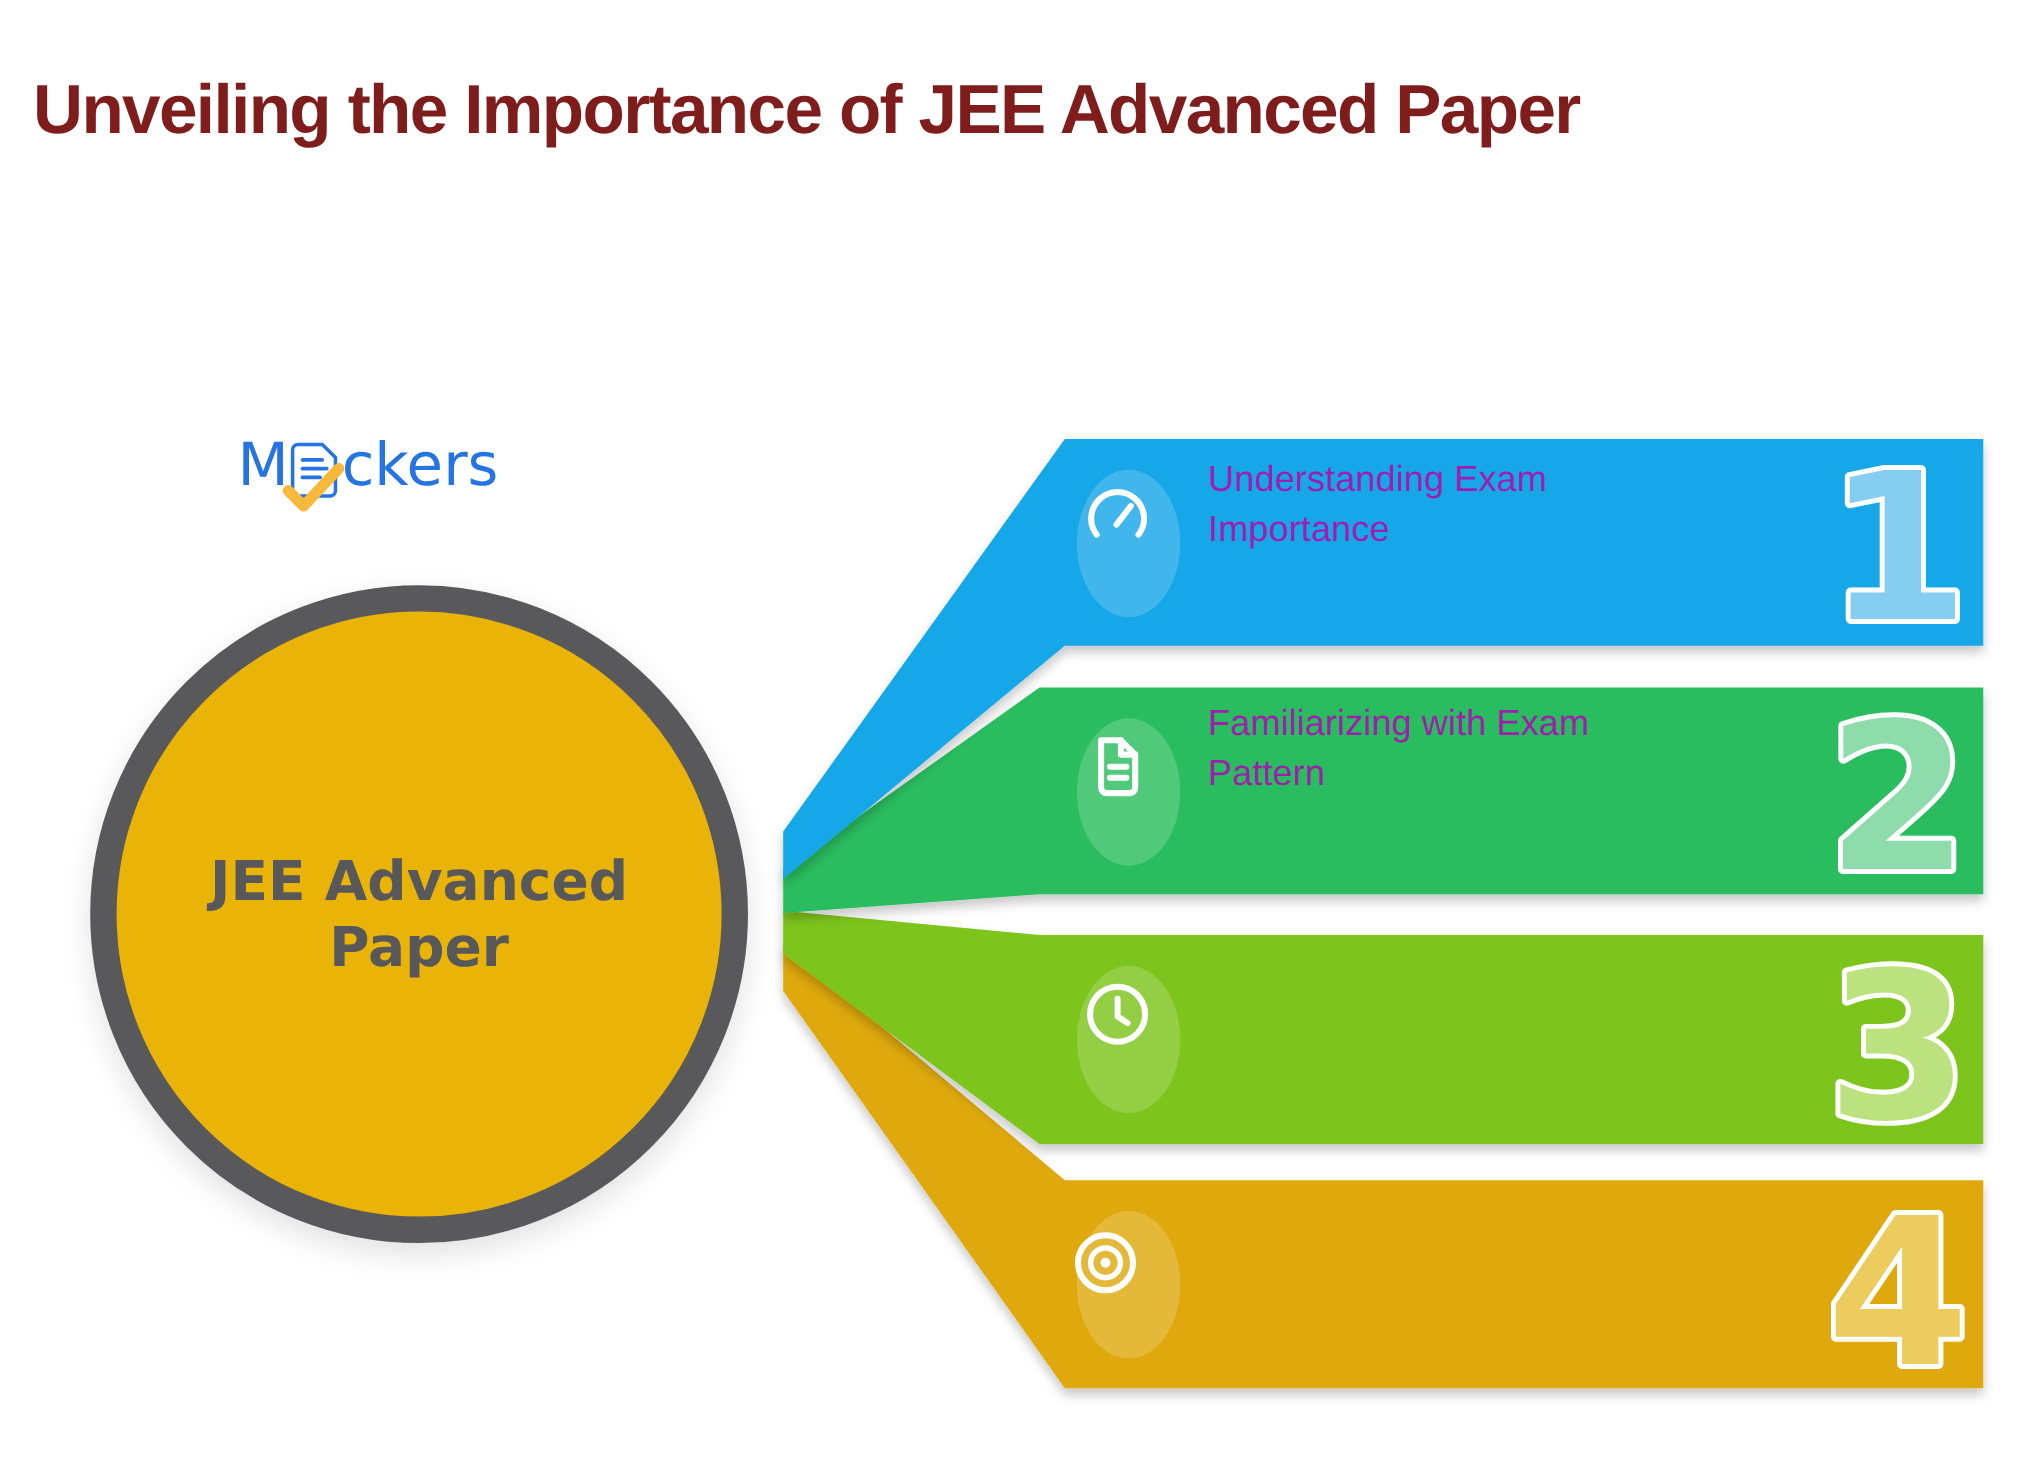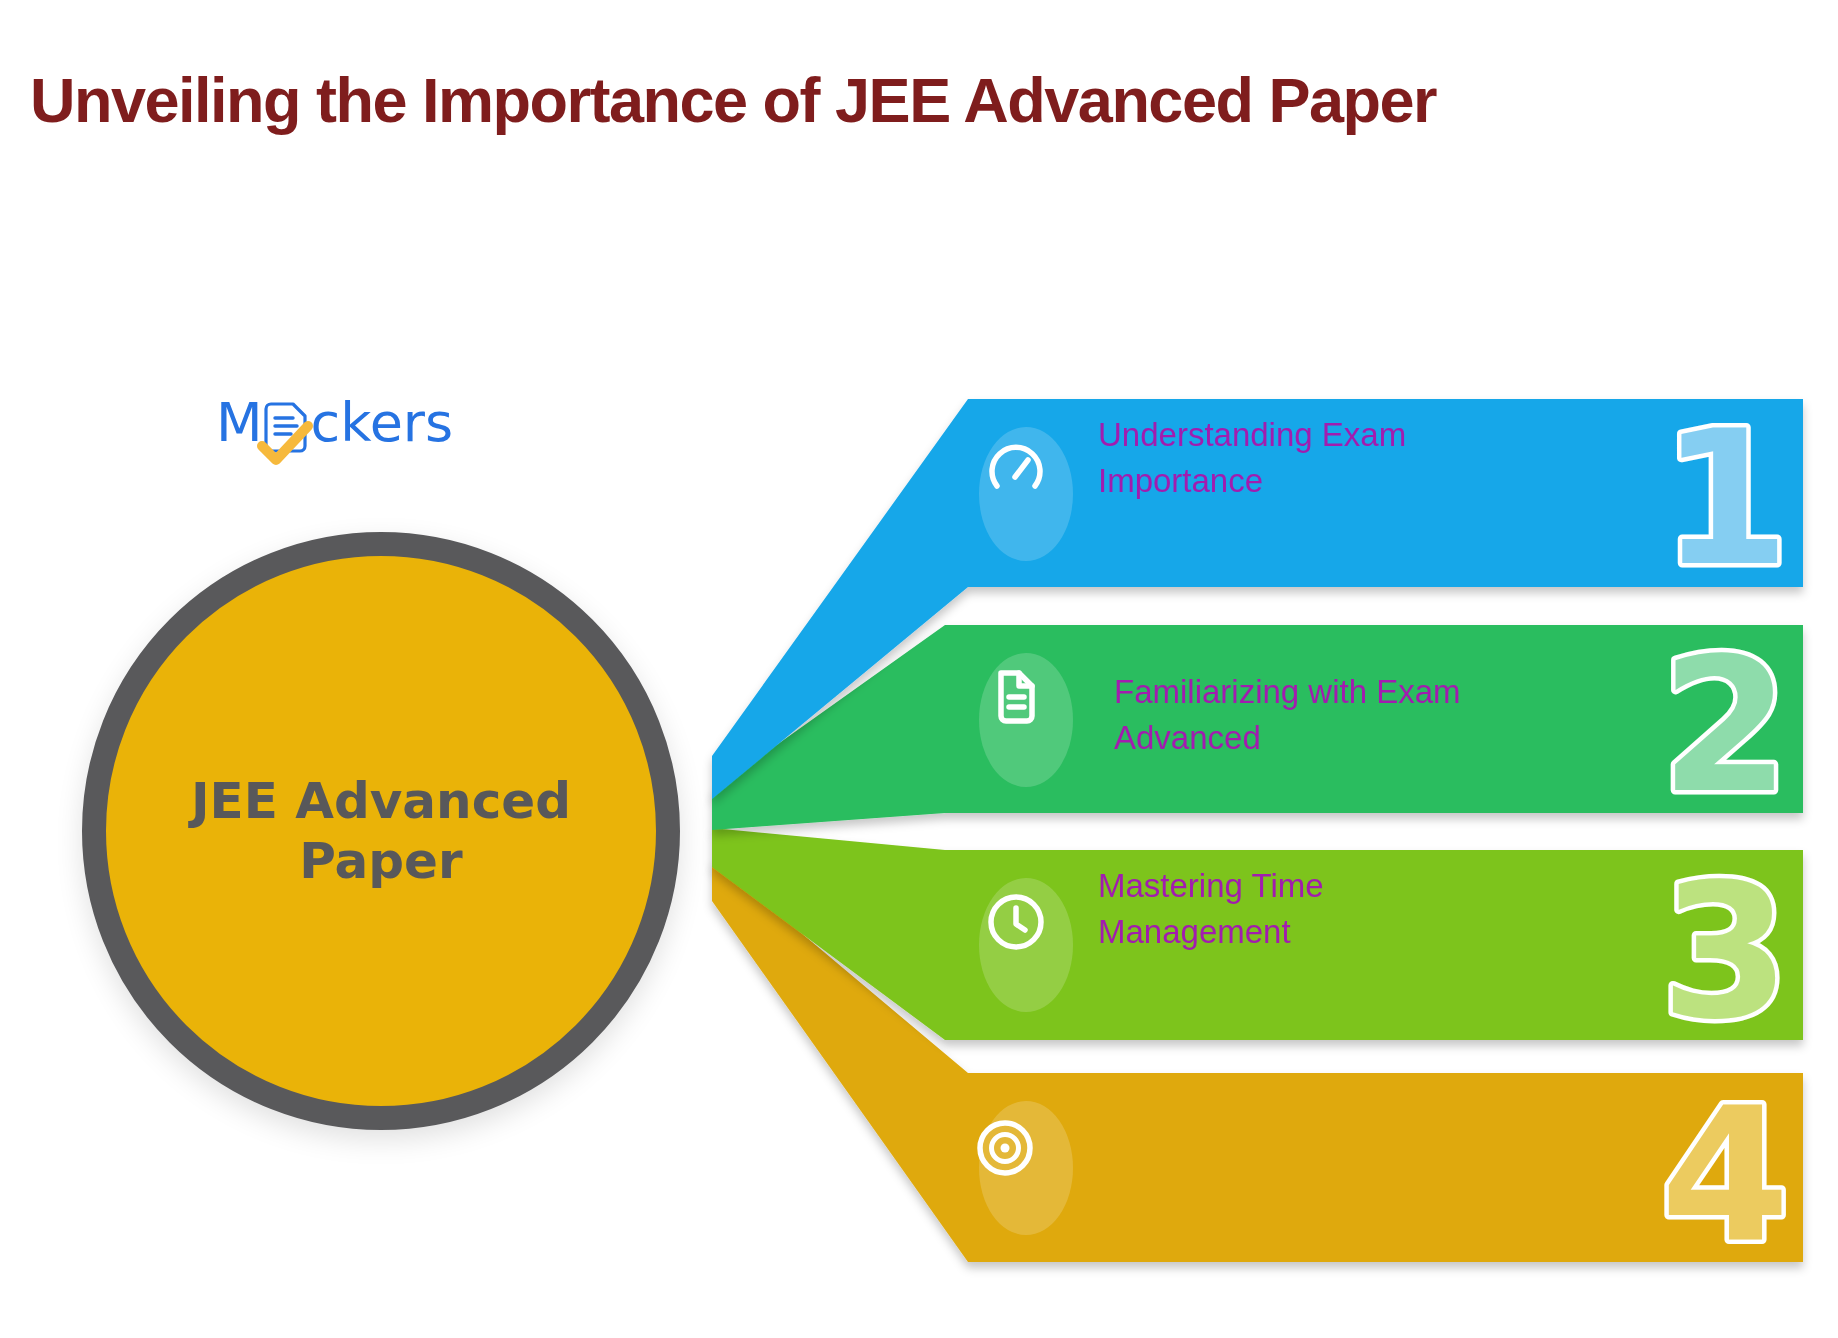--- a/index.html
+++ b/index.html
@@ -36,21 +36,21 @@
     font-family:"DejaVu Sans", sans-serif;
     font-weight:bold;font-size:50px;line-height:60px;color:#58585A;
   }
   .banners-svg{position:absolute;left:0;top:0;}
   .banner-text{
     position:absolute;left:1098px;width:430px;
     color:#a21caf;font-size:33px;line-height:46px;font-weight:400;
     font-family:"Liberation Sans", sans-serif;
   }
   .bt-1{top:412px;}
-  .bt-2{top:669px;margin-left:16px;}
+  .bt-2{top:634px;}
   .bt-3{top:863px;}
   .bt-4{top:1087px;}
   .num-text{
     font-family:"DejaVu Sans", sans-serif;
     font-weight:bold;font-size:186px;
     stroke:#ffffff;stroke-width:9px;paint-order:stroke;
     stroke-linejoin:round;
   }
 </style>
 </head>
@@ -126,20 +126,16 @@
       <div>Paper</div>
     </div>
   </div>
 
   <div class="banner-text bt-1">
     <div>Understanding Exam</div>
     <div>Importance</div>
   </div>
   <div class="banner-text bt-2">
     <div>Familiarizing with Exam</div>
-    <div>Advanced</div>
-  </div>
-  <div class="banner-text bt-3">
-    <div>Mastering Time</div>
-    <div>Management</div>
+    <div>Pattern</div>
   </div>
 
 </div>
 
 </body></html>

